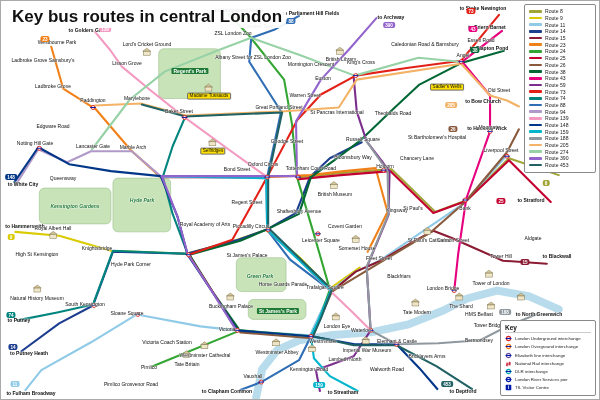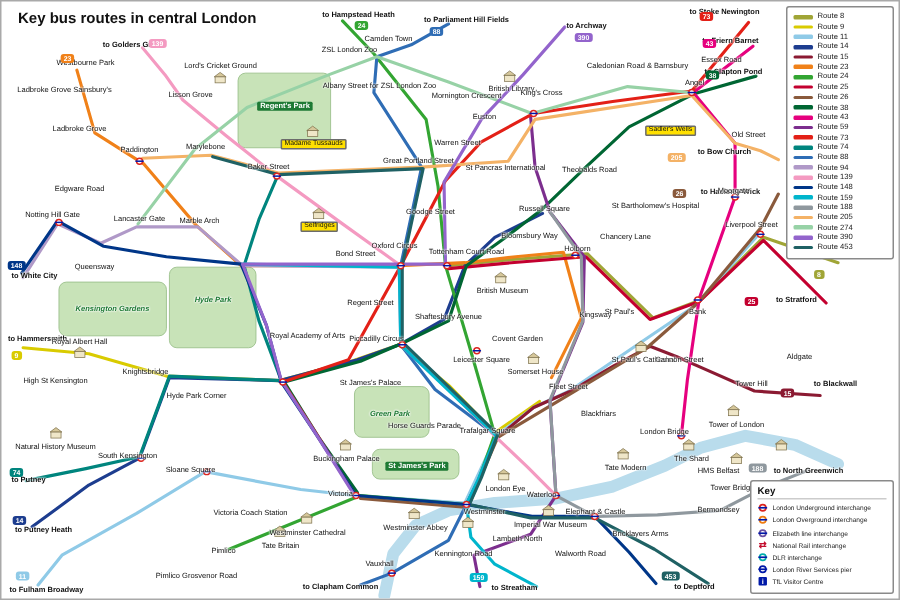--- a/index.html
+++ b/index.html
@@ -8,21 +8,21 @@
 .frame{position:relative;width:600px;height:400px;background:#fff;border:1px solid #a9a9a9;overflow:hidden}
 #map-svg{position:absolute;inset:0;width:100%;height:100%}
 .label-layer{position:absolute;inset:0;z-index:5;pointer-events:none}
 .lbl{position:absolute;transform:translate(-50%,-50%);font-size:5px;line-height:1.05;color:#101010;white-space:nowrap;
   text-shadow:0 0 1.5px #fff,0 0 1.5px #fff,0 0 1.5px #fff}
 .lbl.to{font-weight:700}
 .lbl.y{background:#ffe000;border:.5px solid #6b6b6b;border-radius:1px;padding:0 1.5px;text-shadow:none;font-size:4.6px}
 .lbl.park{color:#1e7a34;font-weight:700;font-style:italic}
 .lbl.parkbox{background:#1e7a34;color:#fff;border-radius:1px;padding:.5px 2px;text-shadow:none;font-weight:700}
 .badge{position:absolute;transform:translate(-50%,-50%);font-size:4.6px;font-weight:700;color:#fff;padding:.5px 2px;border-radius:2px;line-height:1.1;z-index:6}
-.title{position:absolute;top:5px;left:7px;z-index:10;font-size:10px;font-weight:700;color:#111;background:rgba(255,255,255,.92);padding:1px 4px}
+.title{position:absolute;top:5px;left:7px;z-index:10;font-size:17px;font-weight:700;color:#111;background:rgba(255,255,255,.92);padding:1px 4px}
 .legend{position:absolute;top:3px;right:3px;z-index:20;width:72px;background:#fff;border:1px solid #8a8a8a;border-radius:2px;padding:3px 4px}
 .lg-row{display:flex;align-items:center;gap:3px;height:6.7px}
 .lg-swatch{width:13px;height:2.6px;border-radius:1px;flex:0 0 auto}
 .lg-label{font-size:5.1px;color:#222;white-space:nowrap}
 .keybox{position:absolute;bottom:3px;right:3px;z-index:20;width:96px;background:#fff;border:1px solid #8a8a8a;border-radius:2px;padding:3px 4px}
 .key-title{font-size:6.5px;font-weight:700;margin-bottom:1.5px;border-bottom:.5px solid #ccc;padding-bottom:1px;color:#111}
 .key-row{display:flex;align-items:center;gap:3px;height:8.2px}
 .key-icon{width:7px;height:7px;flex:0 0 auto}
 .key-label{font-size:4.4px;color:#222;white-space:nowrap}
 </style>

